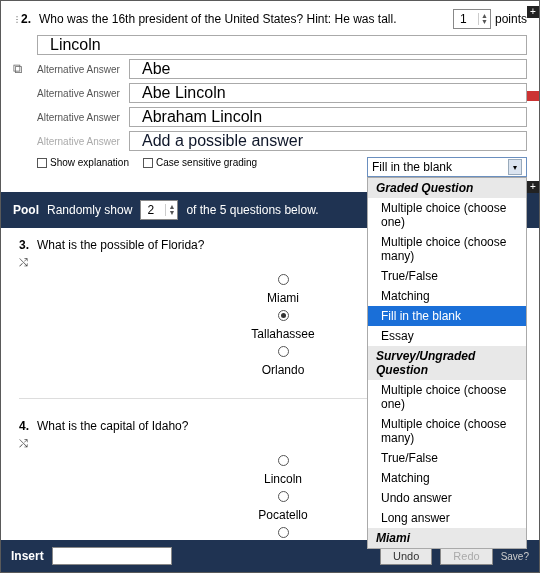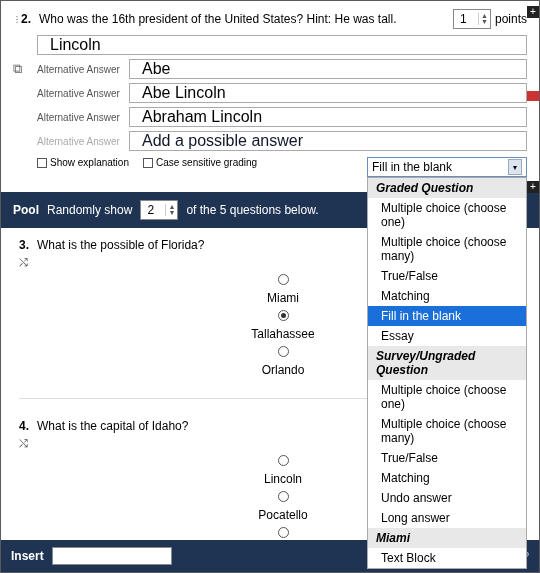--- a/index.html
+++ b/index.html
@@ -236,21 +236,20 @@
   <div class="dd-item sel">Fill in the blank</div>
   <div class="dd-item">Essay</div>
   <div class="dd-group">Survey/Ungraded Question</div>
   <div class="dd-item">Multiple choice (choose one)</div>
   <div class="dd-item">Multiple choice (choose many)</div>
   <div class="dd-item">True/False</div>
   <div class="dd-item">Matching</div>
   <div class="dd-item">Undo answer</div>
   <div class="dd-item">Long answer</div>
   <div class="dd-group">Miami</div>
-  <div class="dd-item">Text Block</div>
 </div>
 
 <div class="footer">
   <span style="font-weight:bold">Insert</span>
   <div class="ins-sel"></div>
   <span class="spacer"></span>
   <span class="btn">Undo</span>
   <span class="btn disabled">Redo</span>
   <span class="save">Save?</span>
 </div>

